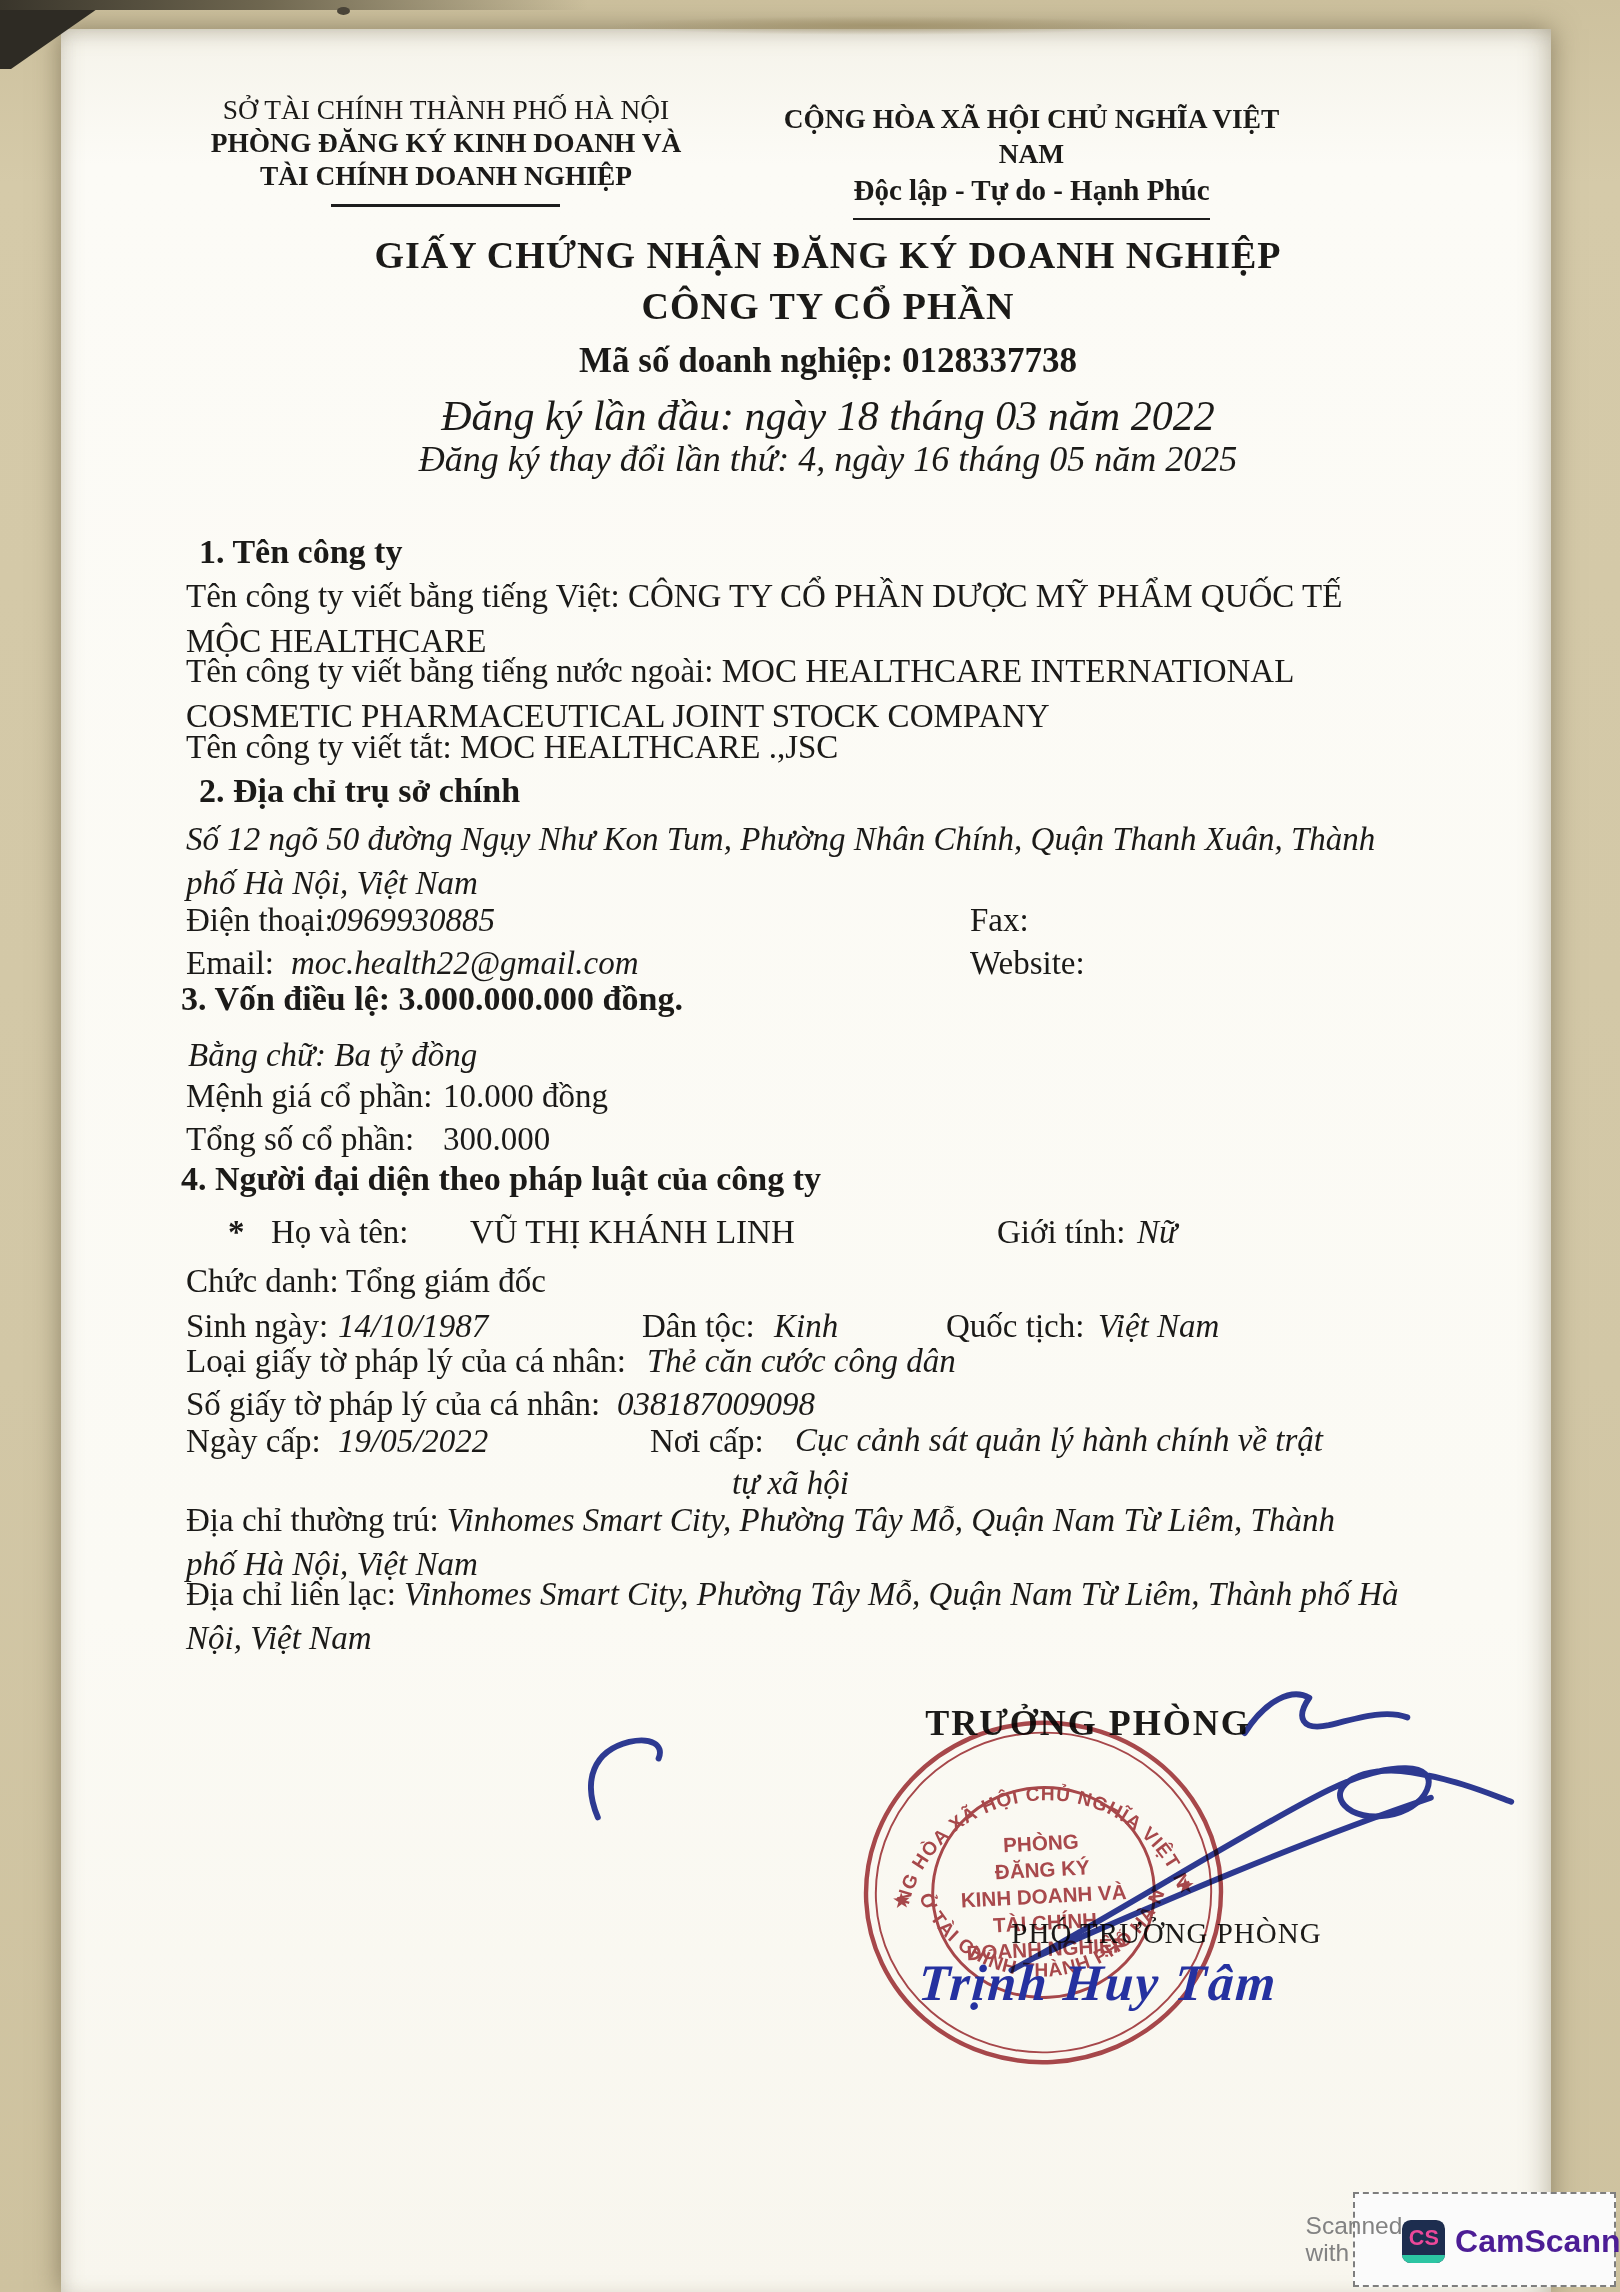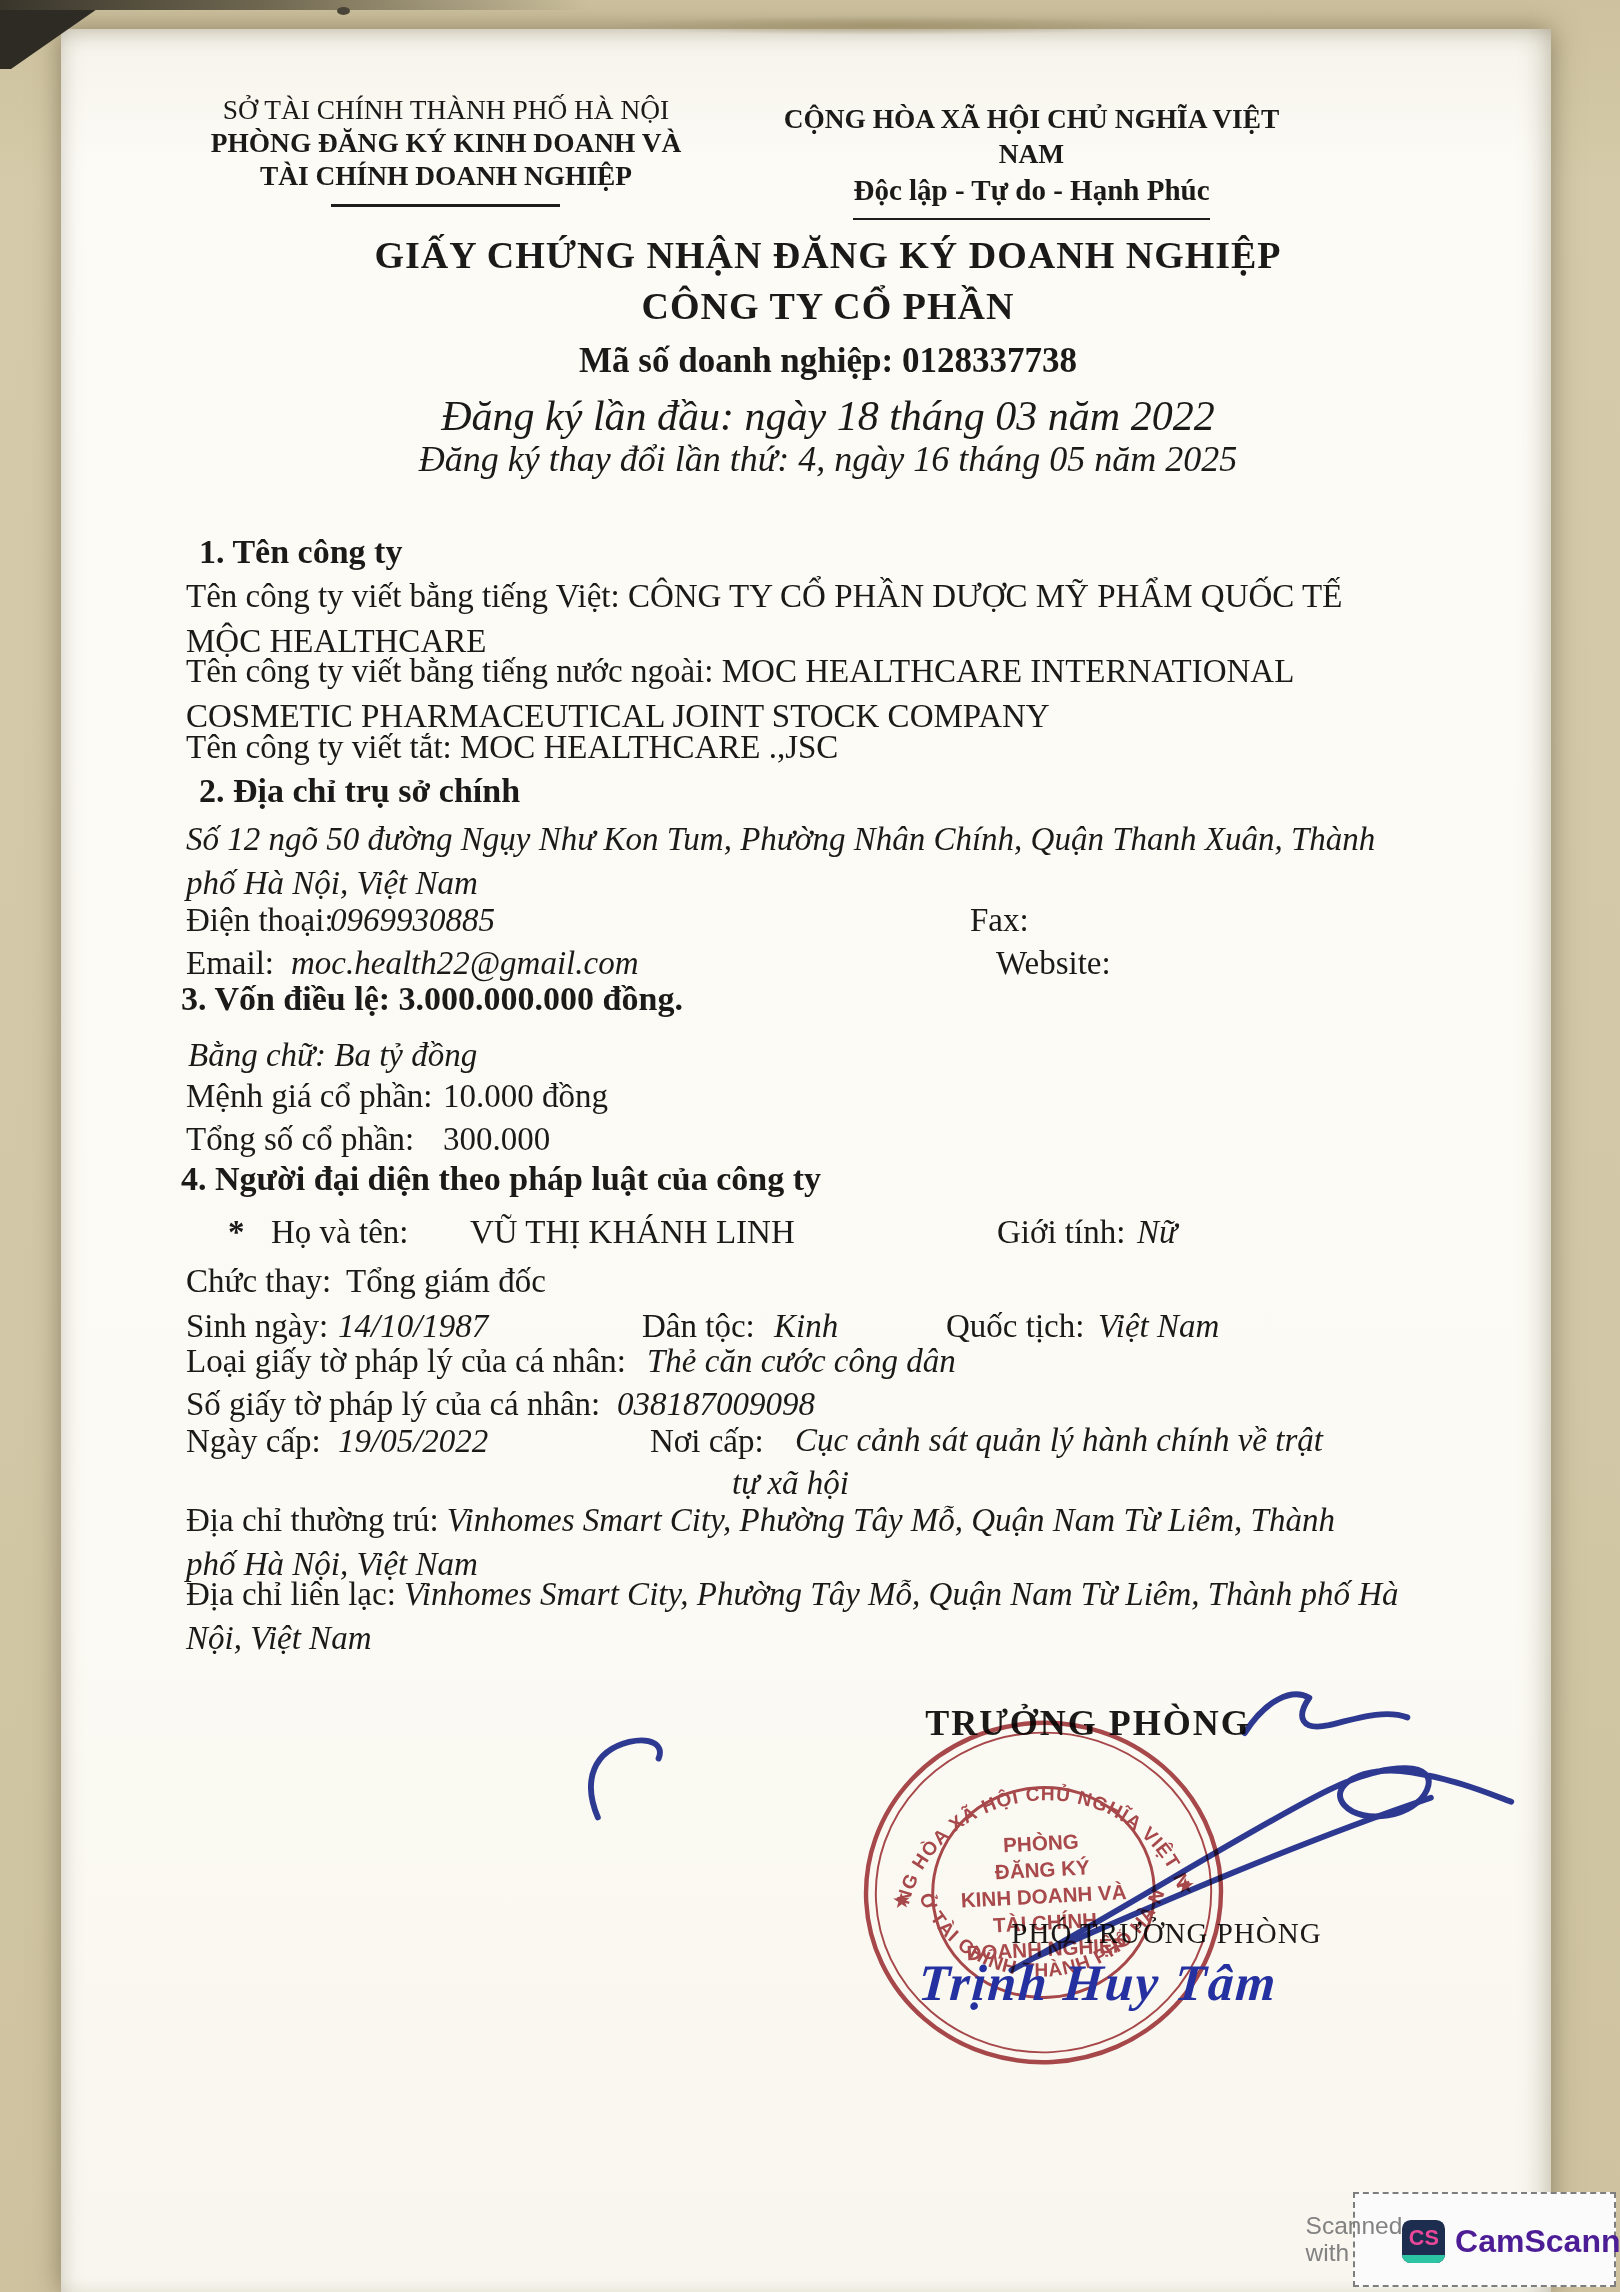--- a/index.html
+++ b/index.html
@@ -104,21 +104,21 @@
   <div class="abs head-t" style="left:199px;top:772px;z-index:2;">2. Địa chỉ trụ sở chính</div>
   <div class="abs body-t it" style="left:186px;top:817px;width:1201px;line-height:44px;z-index:2;">Số 12 ngõ 50 đường Ngụy Như Kon Tum, Phường Nhân Chính, Quận Thanh Xuân, Thành phố Hà Nội, Việt Nam</div>
   <div class="row body-t" style="left:186px;top:898px;z-index:2;">
     <span style="left:0;">Điện thoại:</span>
     <span class="it" style="left:144px;">0969930885</span>
     <span style="left:784px;">Fax:</span>
   </div>
   <div class="row body-t" style="left:186px;top:941px;z-index:2;">
     <span style="left:0;">Email:</span>
     <span class="it" style="left:105px;">moc.health22@gmail.com</span>
-    <span style="left:784px;margin-left:26px;">Website:</span>
+    <span style="left:784px;">Website:</span>
   </div>
 
   <div class="abs nowrap" style="left:181px;top:980px;font-size:34px;z-index:2;">
     <span class="b">3. Vốn điều lệ:</span>
     <span class="b">3.000.000.000 đồng.</span>
   </div>
   <div class="abs body-t it nowrap" style="left:188px;top:1033px;z-index:2;">
     <span>Bằng chữ:</span>
     <span>Ba tỷ  đồng</span>
   </div>
@@ -133,21 +133,21 @@
 
   <div class="abs head-t" style="left:181px;top:1160px;z-index:2;">4. Người đại diện theo pháp luật của công ty</div>
   <div class="row body-t" style="left:186px;top:1210px;z-index:2;">
     <span class="b" style="left:42px;">*</span>
     <span style="left:85px;">Họ và tên:</span>
     <span style="left:284px;">VŨ THỊ KHÁNH LINH</span>
     <span style="left:811px;">Giới tính:</span>
     <span class="it" style="left:951px;">Nữ</span>
   </div>
   <div class="row body-t" style="left:186px;top:1259px;z-index:2;">
-    <span style="left:0;">Chức thay:</span>
+    <span style="left:0;">Chức danh:</span>
     <span style="left:160px;">Tổng giám đốc</span>
   </div>
   <div class="row body-t" style="left:186px;top:1304px;z-index:2;">
     <span style="left:0;">Sinh ngày:</span>
     <span class="it" style="left:152px;">14/10/1987</span>
     <span style="left:456px;">Dân tộc:</span>
     <span class="it" style="left:588px;">Kinh</span>
     <span style="left:760px;">Quốc tịch:</span>
     <span class="it" style="left:912px;">Việt Nam</span>
   </div>

